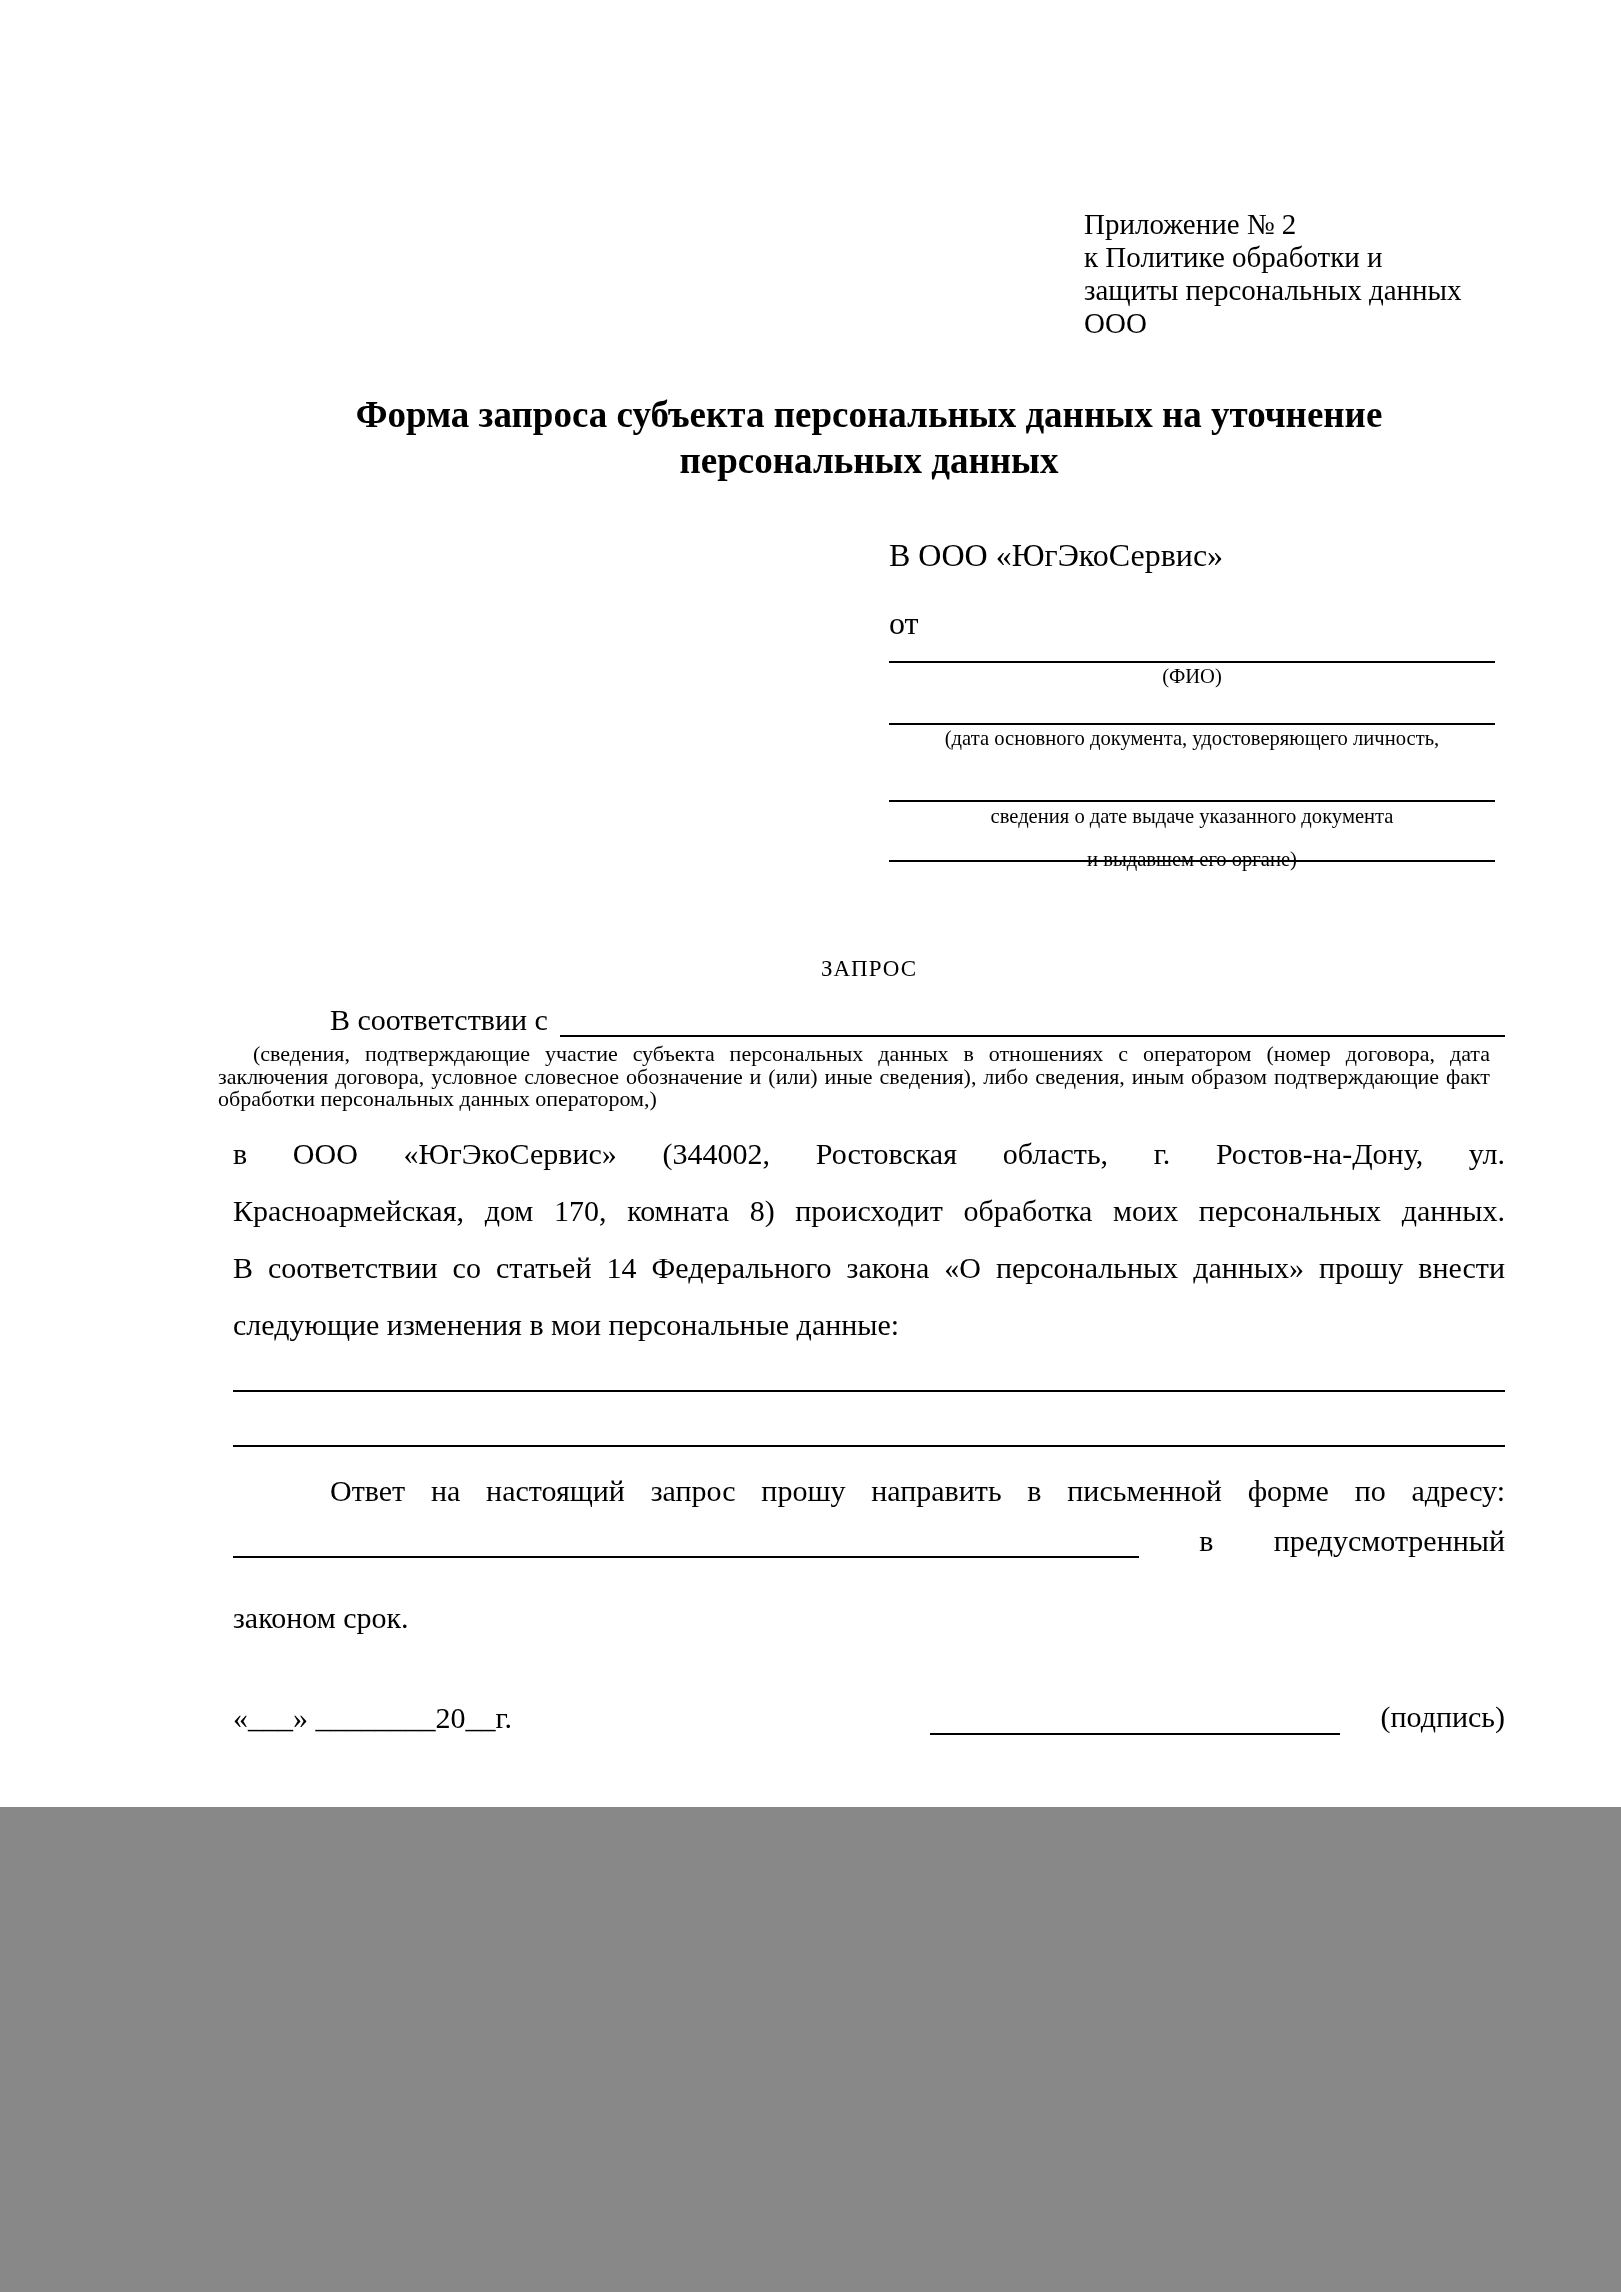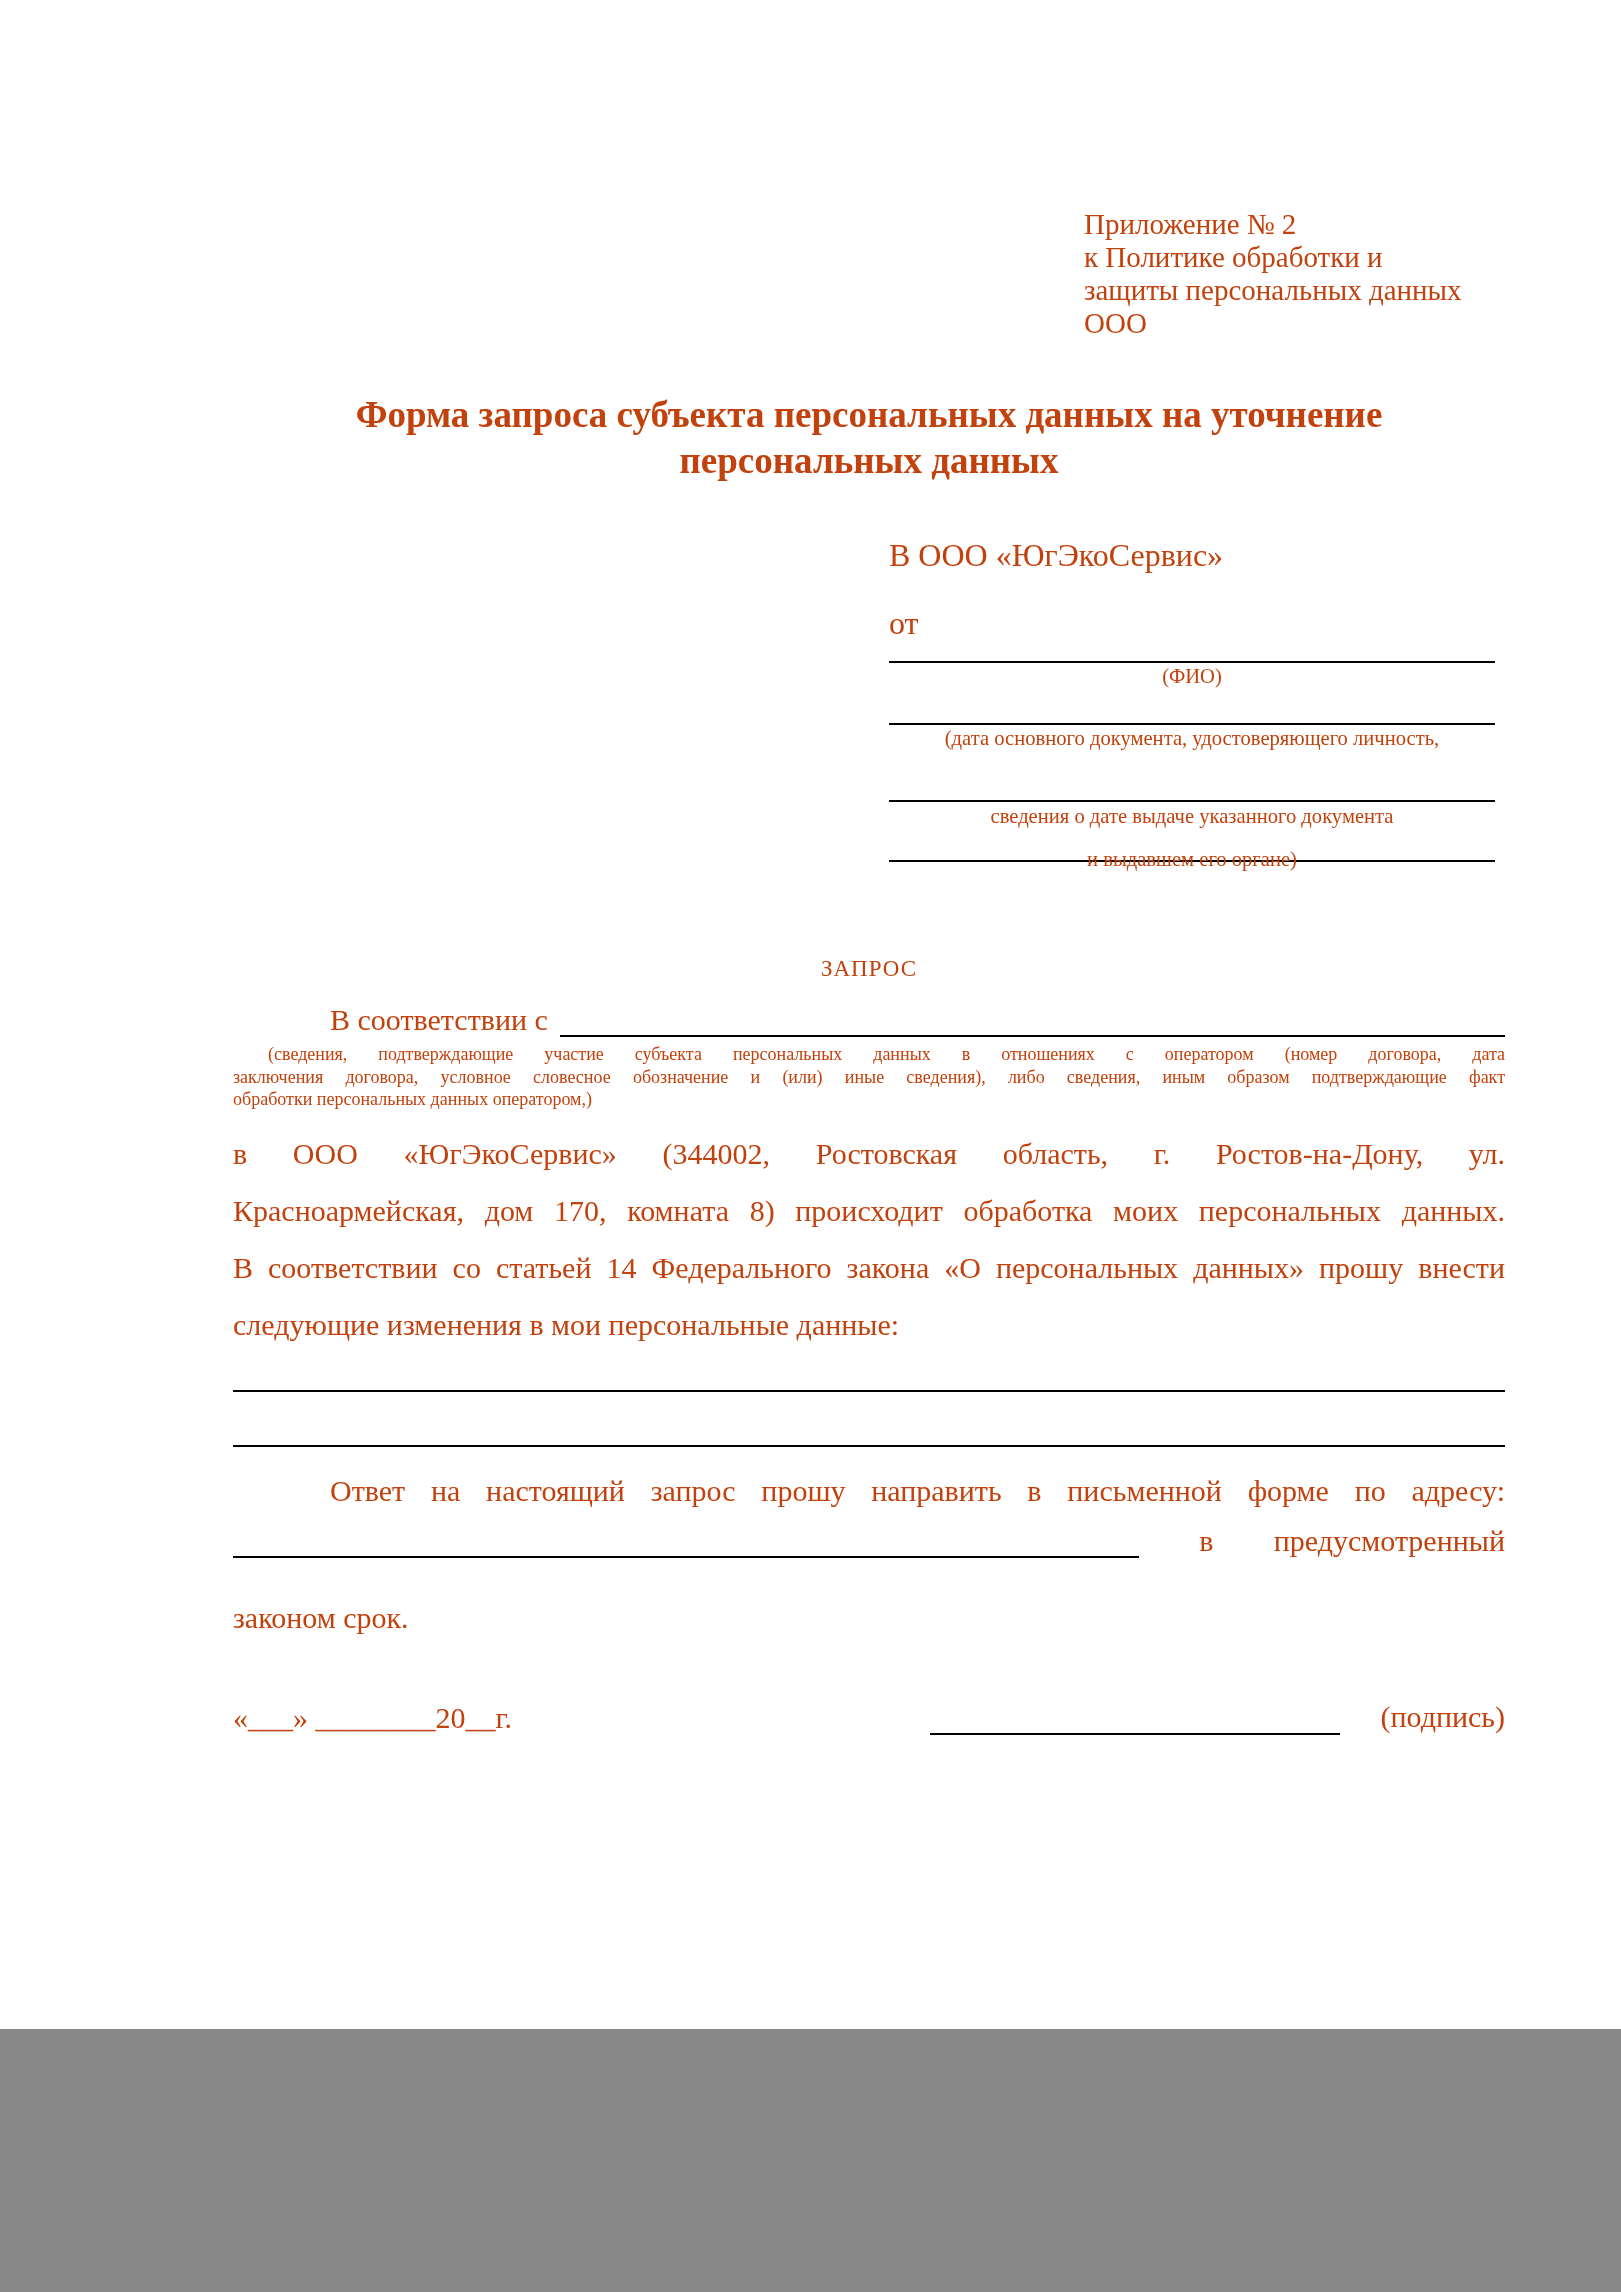--- a/index.html
+++ b/index.html
@@ -1,22 +1,22 @@
 <!DOCTYPE html>
 <html><head>
 <meta charset="utf-8">
 <style>
   html,body{margin:0;padding:0;background:#888;}
   .page{
     position:relative;
-    width:1621px;height:2029px;
+    width:1621px;height:1807px;
     margin:0 auto;
     background:#ffffff;
     font-family:"Liberation Serif","DejaVu Serif",serif;
-    color:#c2410c;
+    color:#000000;
   }
   
   .appendix{
     position:absolute;left:1084px;top:208px;width:412px;
     font-size:29px;line-height:33px;
   }
   
   .doc-title{
     position:absolute;left:233px;top:392px;width:1272px;
     text-align:center;font-weight:bold;font-size:37px;line-height:46px;
@@ -42,22 +42,22 @@
   }
   
   .accordance{
     position:absolute;left:233px;top:1002px;width:1272px;
     display:flex;align-items:flex-end;font-size:30px;
   }
   .accordance .lead{white-space:nowrap;padding-left:97px;}
   .accordance .fill{flex:1;border-bottom:2px solid #000;margin-left:11.8px;height:33px;}
   
   .small-caption{
-    position:absolute;left:233px;top:1043px;width:1272px;
-    font-size:18px;line-height:22.5px;
+    position:absolute;left:218px;top:1043px;width:1272px;
+    font-size:22px;line-height:22.5px;
   }
   .small-caption .jline{text-align:justify;text-align-last:justify;}
   .small-caption .l1{padding-left:35px;}
   .small-caption .last{text-align:left;text-align-last:left;}
   
   .body-par{
     position:absolute;left:233px;top:1125px;width:1272px;
     font-size:30px;
   }
   .body-par .bline{height:57px;line-height:57px;white-space:nowrap;}

